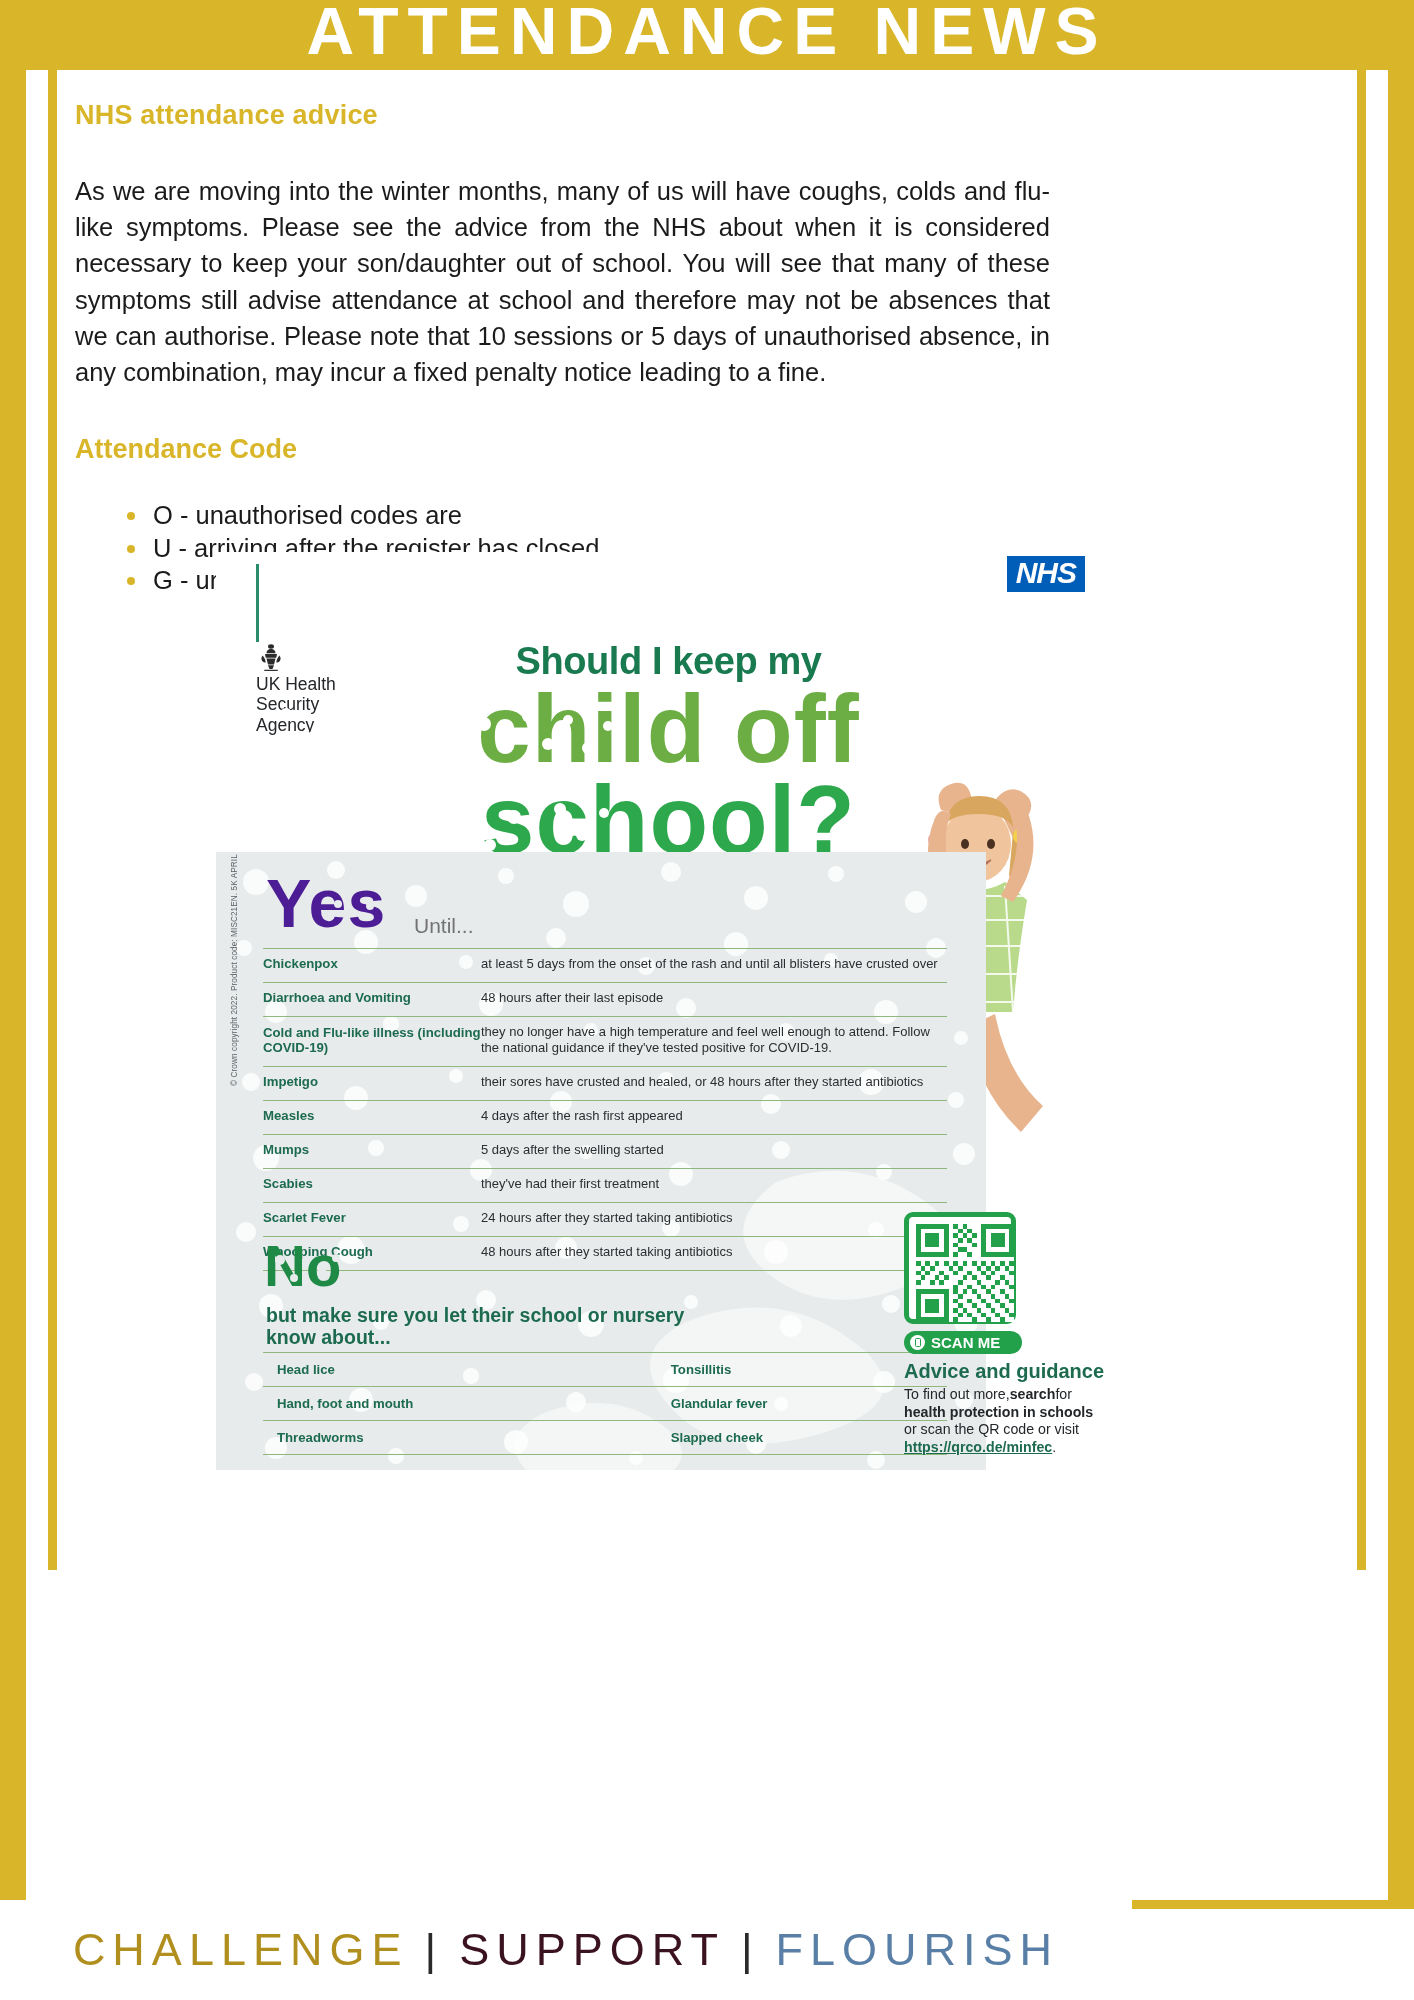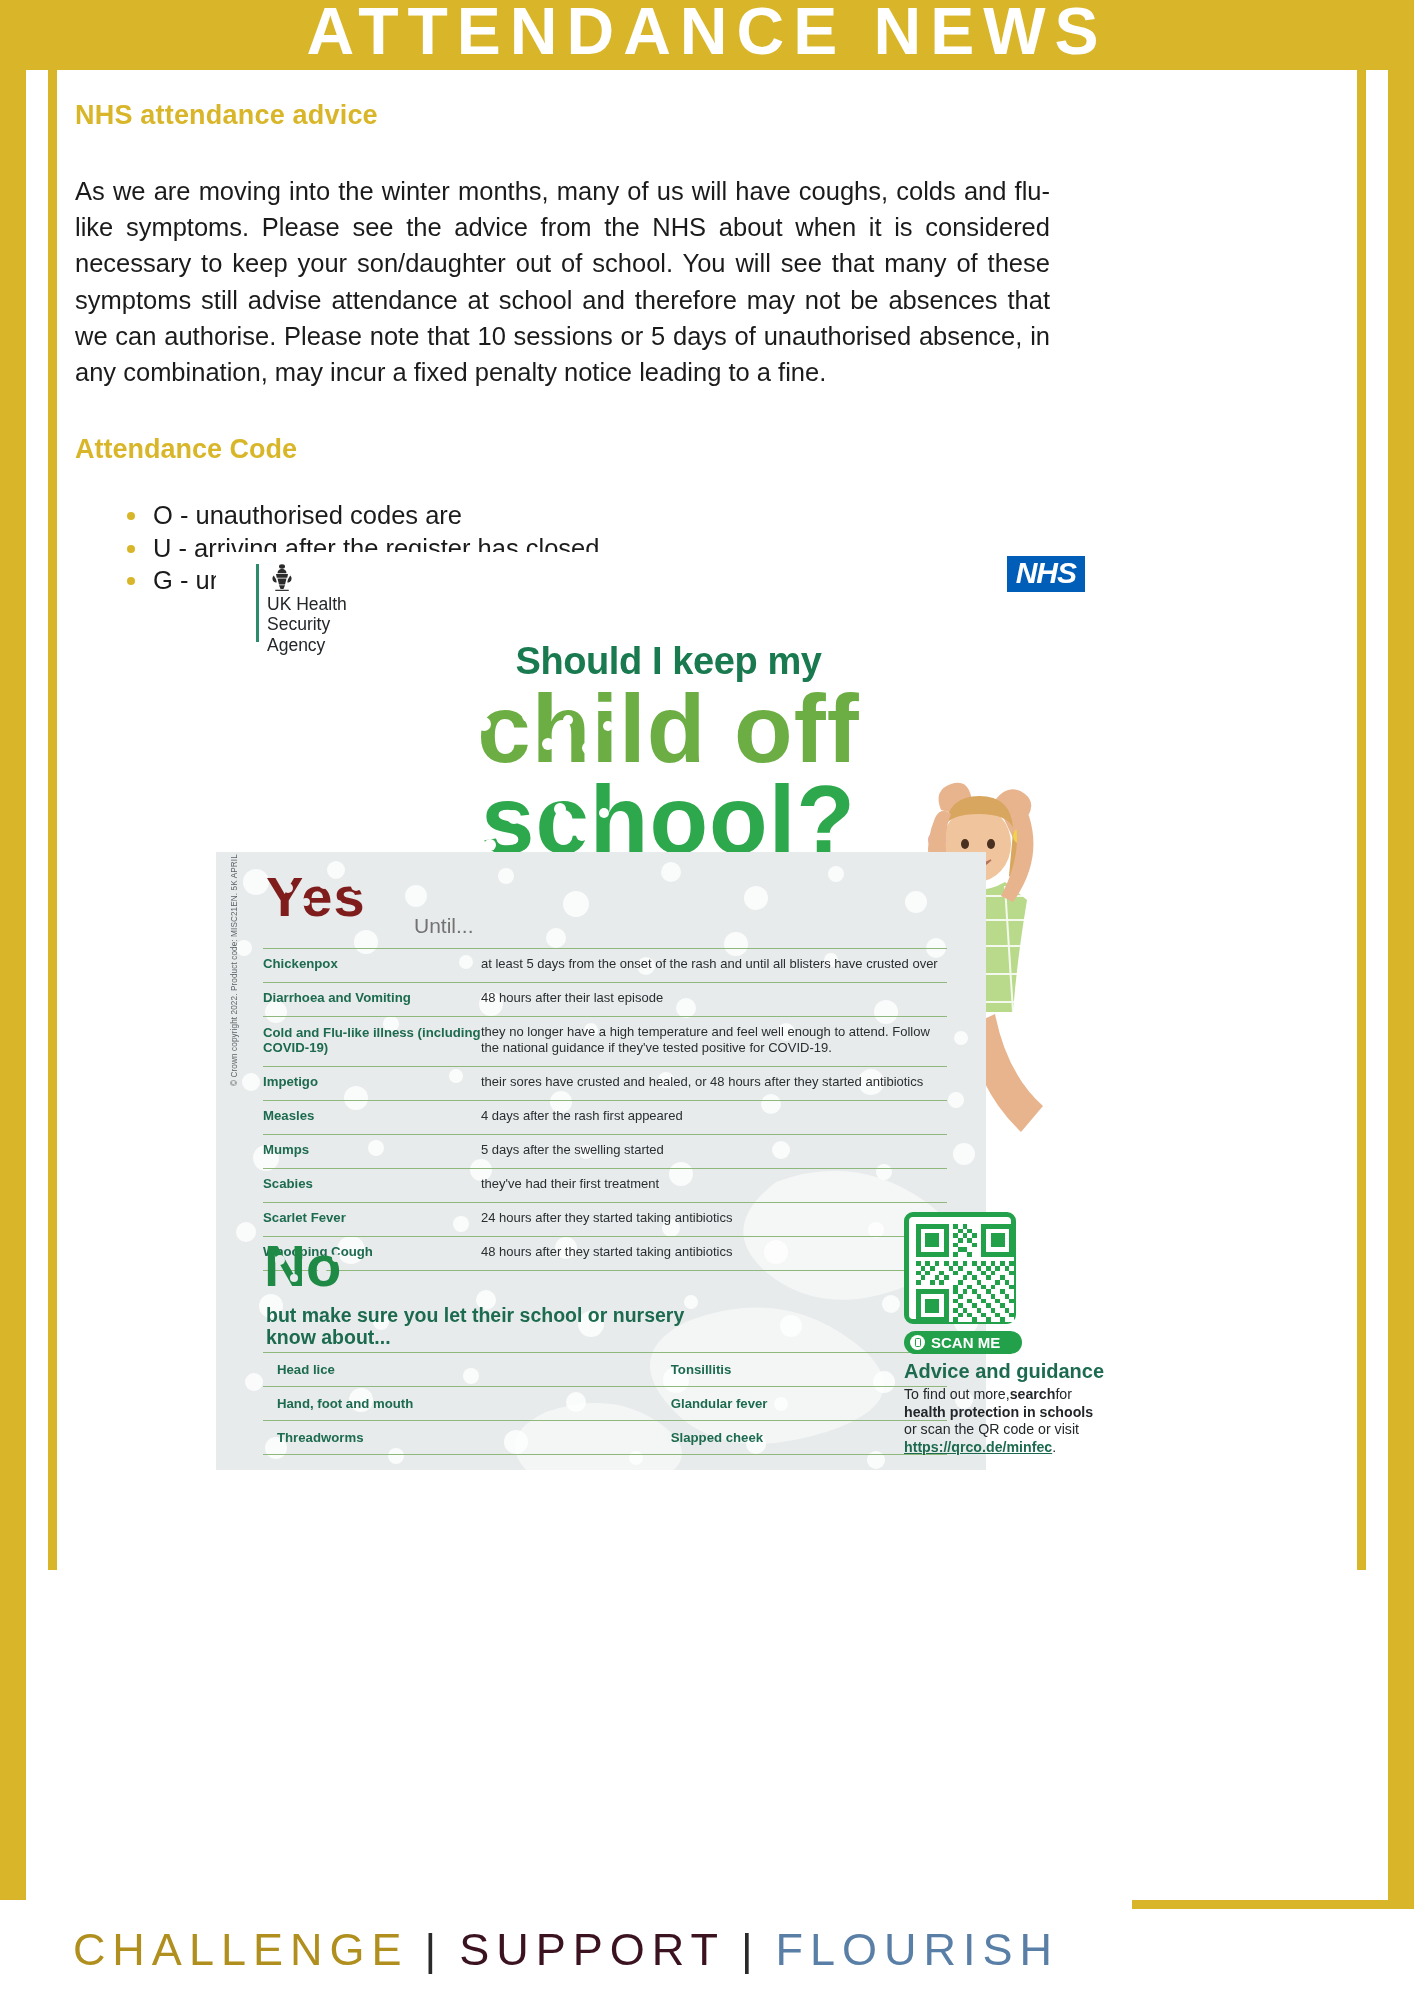--- a/index.html
+++ b/index.html
@@ -124,20 +124,21 @@
     width: 905px;
     height: 918px;
     background: #ffffff;
   }
 
   .ukhsa {
     position: absolute;
     left: 40px; top: 10px;
     display: flex;
     align-items: flex-start;
+    flex-direction: column;
   }
   .ukhsa-bar {
     width: 3px;
     height: 78px;
     background: #2a8c6a;
     margin-right: 8px;
     margin-top: 2px;
   }
   .ukhsa-right { display: flex; flex-direction: column; }
   .ukhsa-crest {
@@ -222,23 +223,23 @@
     transform-origin: left top;
     font-size: 8.2px;
     color: #5c6468;
     letter-spacing: 0.1px;
     white-space: nowrap;
   }
 
   .yes-word {
     position: absolute;
     left: 50px; top: 12px;
-    font-size: 56px;
-    font-weight: 800;
-    color: #7f1d1d;
+    font-size: 68px;
+    font-weight: 800;
+    color: #4c1d95;
     letter-spacing: 1px;
   }
 
   .until {
     position: absolute;
     left: 198px; top: 62px;
     font-size: 21px;
     font-weight: 400;
     color: #737373;
   }

